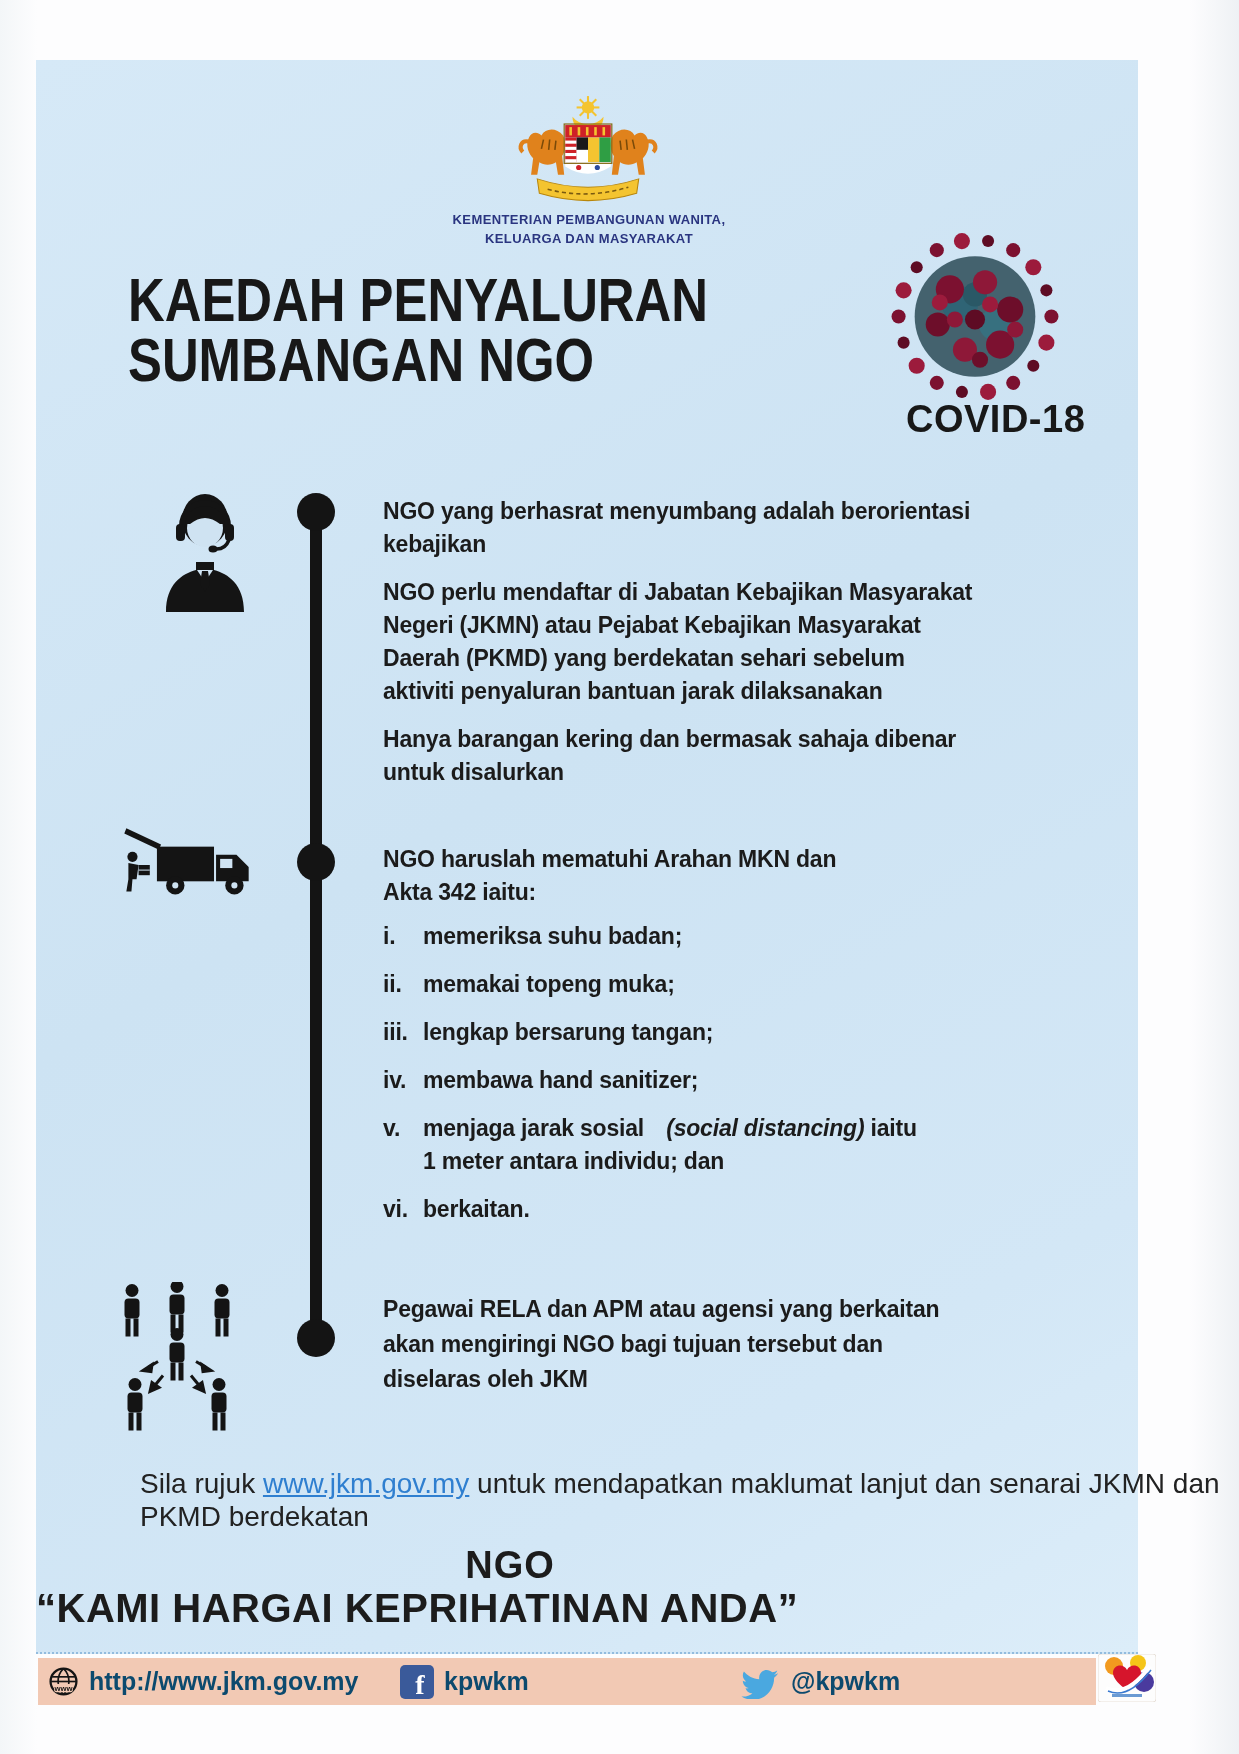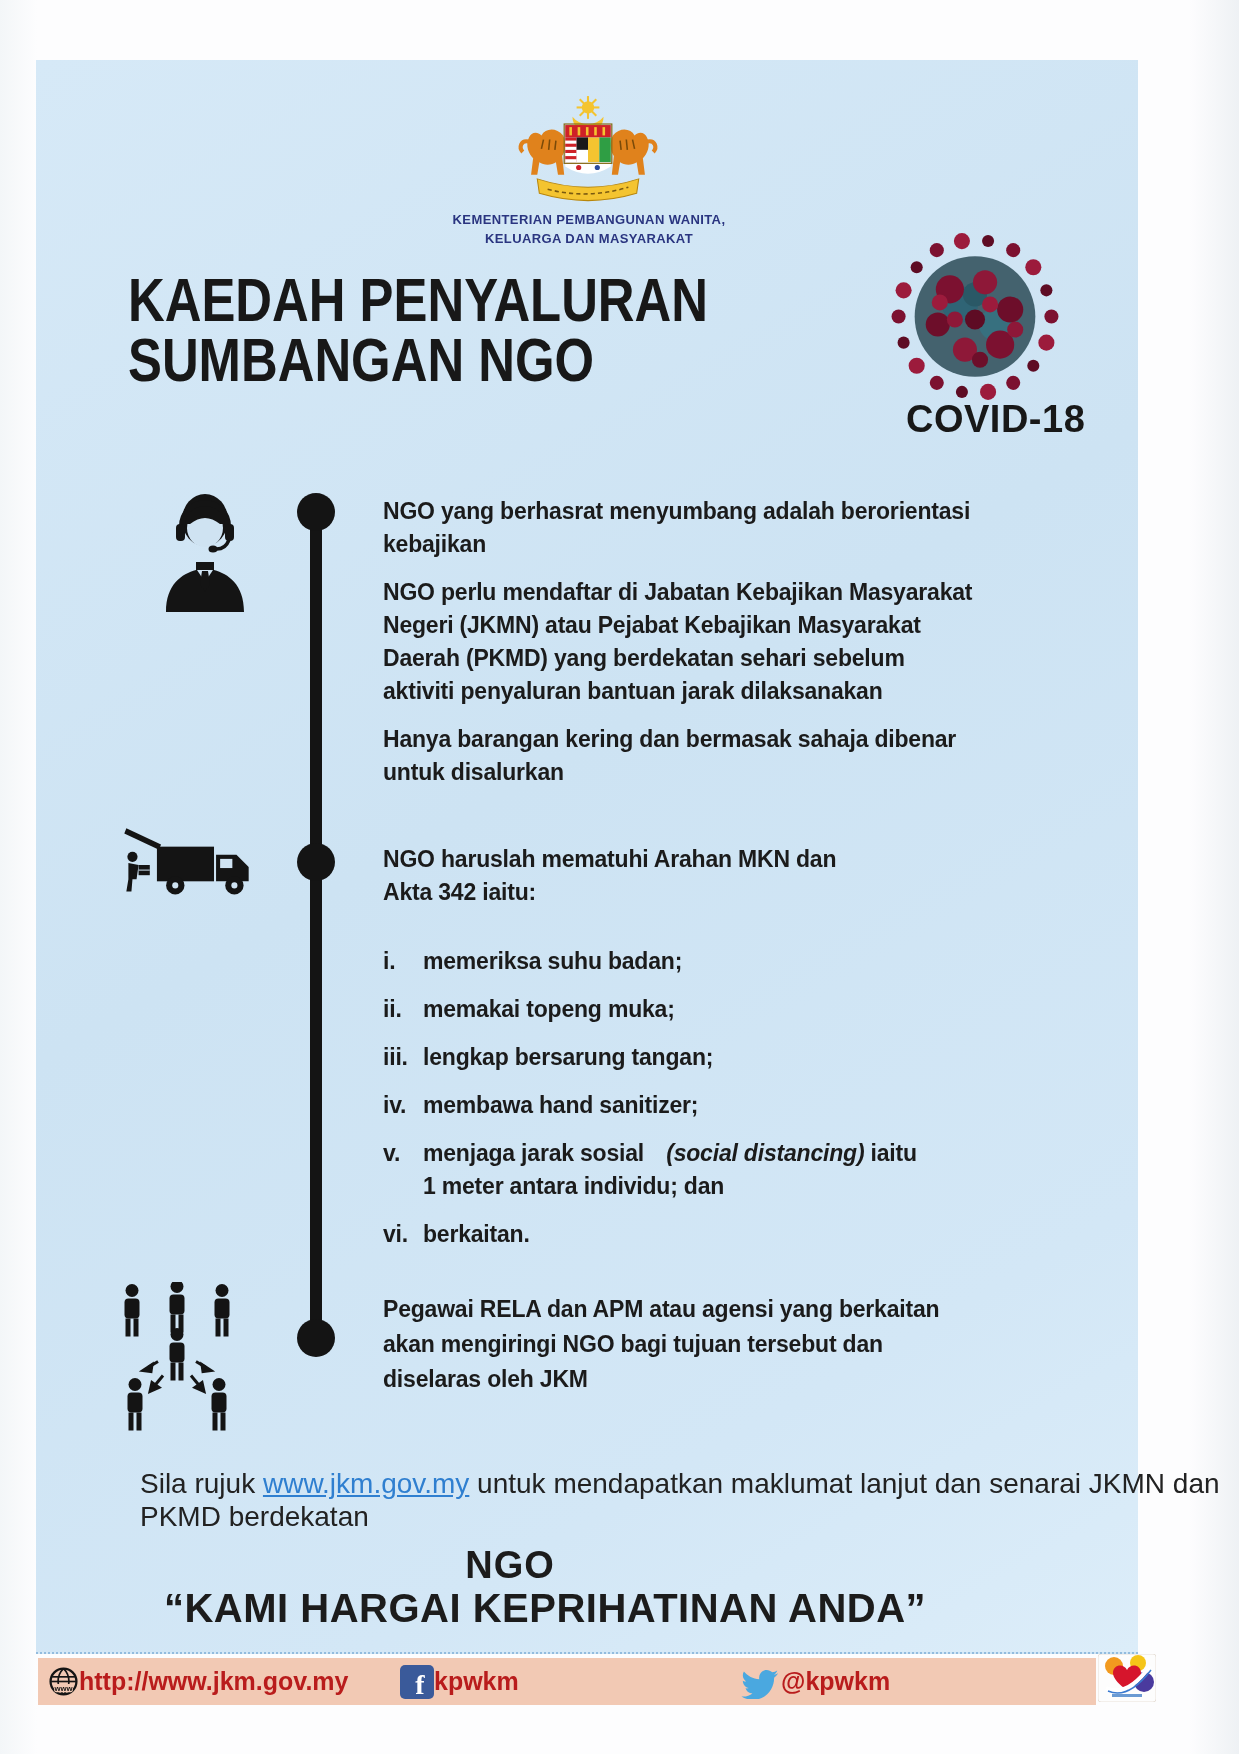--- a/index.html
+++ b/index.html
@@ -24,35 +24,35 @@
   .covid-label{left:906px;top:398px;font-size:38px;font-weight:bold;letter-spacing:.5px;color:#181818;}
   
   .tl-line{left:310px;top:512px;width:12px;height:826px;background:#141414;border-radius:6px;}
   .dot{width:38px;height:38px;border-radius:50%;background:#141414;}
   
   .txt{font-size:23px;font-weight:bold;line-height:33px;letter-spacing:-.2px;color:#1b1b1b;}
   .txt p{margin:0 0 15px 0;}
   .ln{display:block;white-space:nowrap;}
   .block1{left:383px;top:495px;}
   .block2{left:383px;top:843px;}
-  .block2 .intro{margin-bottom:36px;}
+  .block2 .intro{margin-bottom:11px;}
   .li{display:flex;margin-bottom:15px;}
   .num{width:40px;flex:0 0 40px;}
   .block3{left:383px;top:1292px;line-height:35px;}
   em{font-style:italic;margin-left:16px;}
   
   .footnote{left:140px;top:1467px;font-size:28px;font-weight:400;line-height:33px;color:#222;}
   .footnote a{color:#2f7fd0;text-decoration:underline;cursor:pointer;}
   
   .closing1{left:36px;top:1544px;width:948px;text-align:center;font-size:38px;font-weight:bold;letter-spacing:1px;}
-  .closing2{left:36px;top:1586px;width:1018px;text-align:center;font-size:40px;font-weight:bold;letter-spacing:.5px;}
+  .closing2{left:36px;top:1586px;width:1018px;text-align:left;font-size:40px;font-weight:bold;letter-spacing:.5px;}
   
   .bar{left:38px;top:1658px;width:1058px;height:47px;background:#f2c9b4;}
-  .bar .item{position:absolute;top:0;height:47px;display:flex;align-items:center;
-    font-size:25px;font-weight:600;color:#b91c1c;}
+  .bar .item{position:absolute;top:0;height:47px;display:flex;align-items:center;gap:10px;
+    font-size:25px;font-weight:600;color:#0c4a6e;}
   .logo-card{left:1098px;top:1654px;}
   svg{display:block;}
 </style>
 </head>
 <body>
 
 <div class="scan">
   <div class="poster"></div>
 
   <svg class="abs" style="left:505px;top:94px;" width="166" height="118" viewBox="0 0 158 114">

